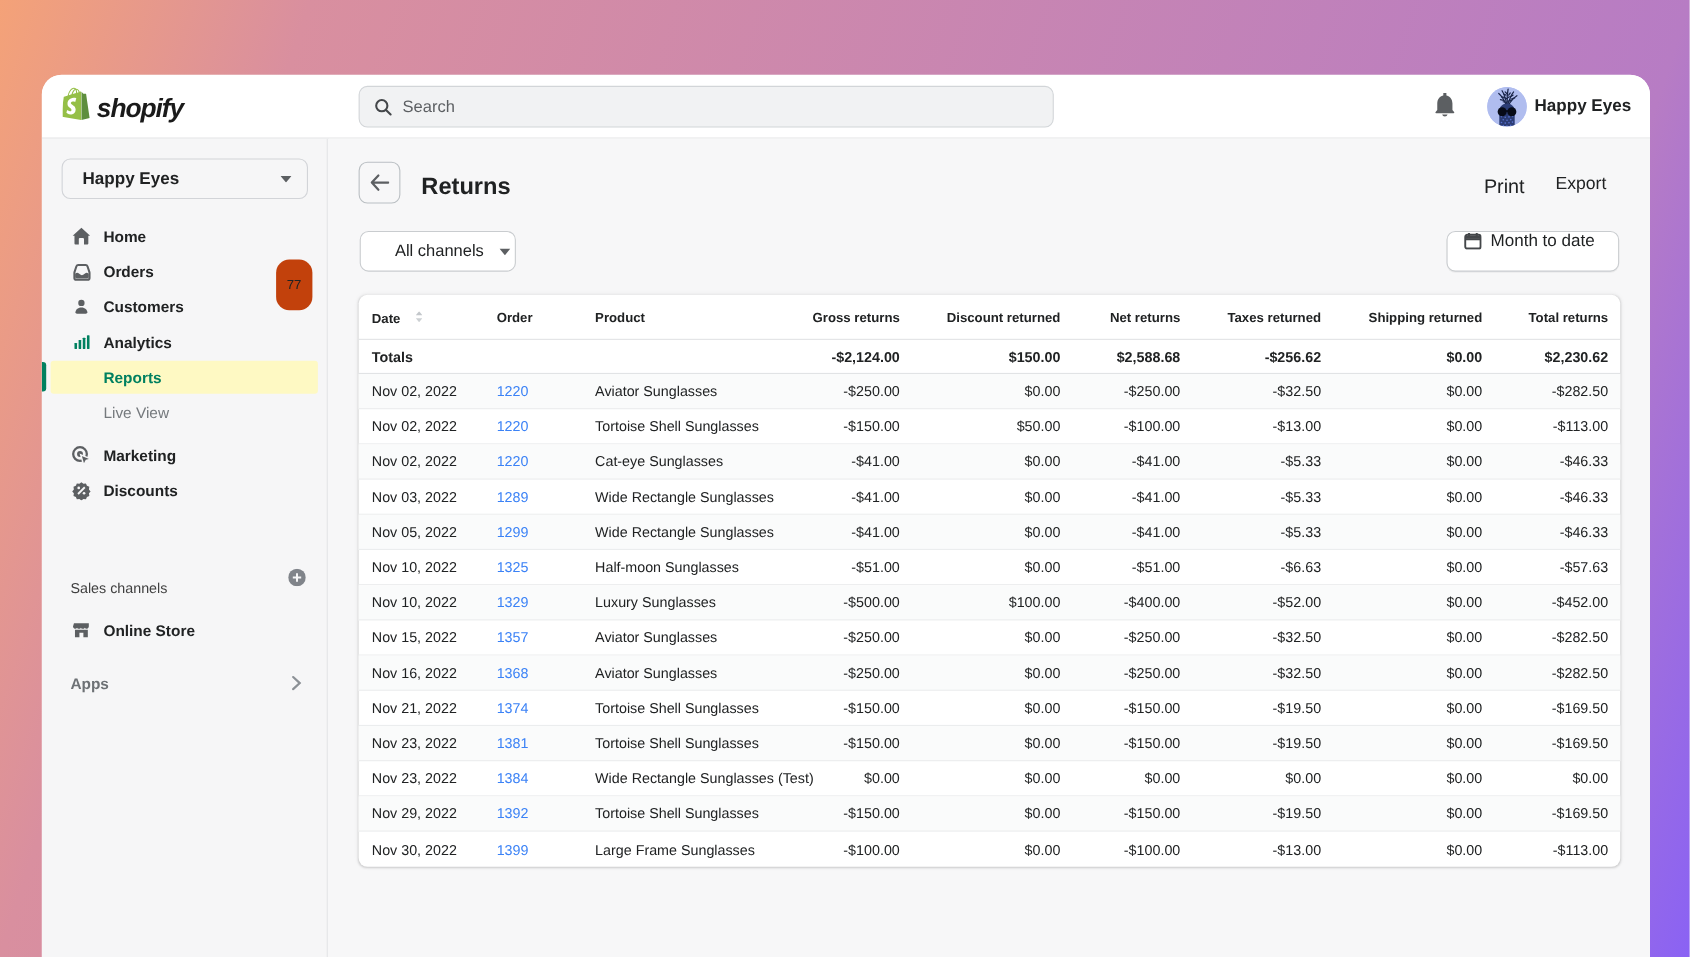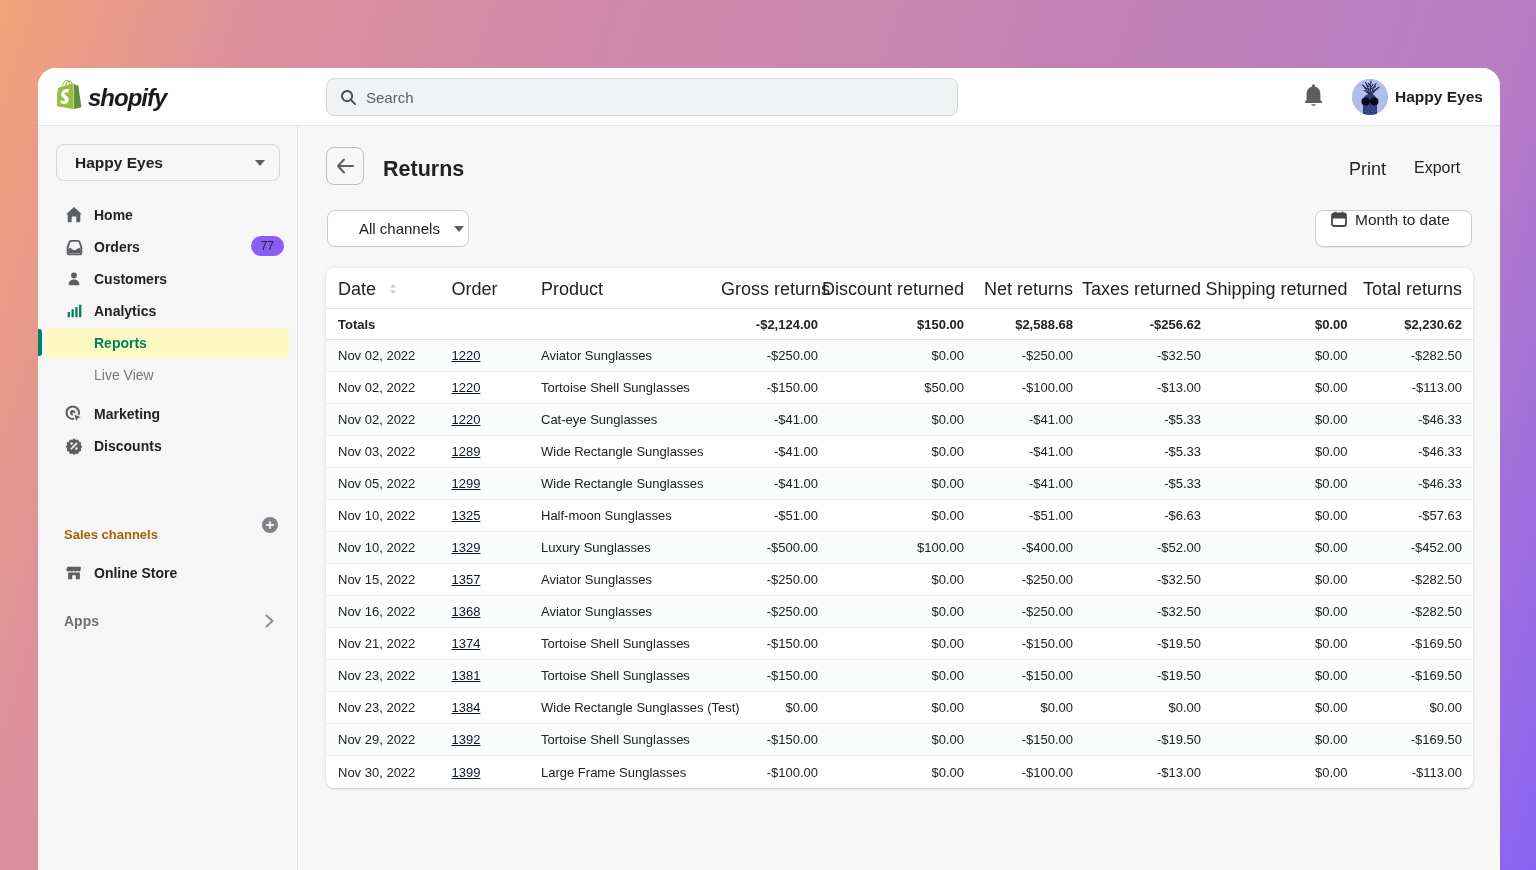--- a/index.html
+++ b/index.html
@@ -28,44 +28,44 @@
   .picker { position:absolute; left:18px; top:18px; width:224px; height:37px; background:#f6f6f7; border:1px solid #d2d4d8; border-radius:8px; display:flex; align-items:center; padding:0 14px 0 18px; }
   .picker b { font-size:15.5px; font-weight:700; flex:1; }
   .nav { position:absolute; left:0; top:73px; width:100%; }
   .nitem { height:32px; display:flex; align-items:center; padding-left:26px; font-size:14px; font-weight:700; color:#202223; position:relative; }
   .nitem .ic { width:20px; height:20px; margin-right:10px; display:flex; align-items:center; justify-content:center; }
   .nitem.sub { padding-left:56px; }
   .nitem.sel { margin:1px 8px; height:30px; padding-left:48px; border-radius:3px; }
   .nitem.sel { background:#fef9c3; color:#008060; }
   .nitem.sel::before { content:""; position:absolute; left:-8px; top:1px; width:4px; height:27px; background:#008060; border-radius:0 3px 3px 0; }
   .nitem.dim { color:#8c9196; }
-  .badge { position:absolute; right:13px; top:5px; background:#8b5cf6; border-radius:12px; font-size:12px; font-weight:400; color:#202223; padding:3px 10px; }
-  .shead { position:absolute; left:26px; top:401px; font-size:13px; font-weight:700; color:#a16207; }
+  .badge { position:absolute; right:13px; top:5px; background:#c2410c; border-radius:12px; font-size:12px; font-weight:400; color:#202223; padding:16px 10px; }
+  .shead { position:absolute; left:26px; top:401px; font-size:13px; font-weight:400; color:#404040; }
   .plus { position:absolute; left:224px; top:391px; }
   .apps { position:absolute; left:26px; top:487px; font-size:14px; font-weight:700; color:#6d7175; }
   .chev { position:absolute; left:227px; top:488px; }
   
   .main { position:absolute; left:261px; top:58px; width:1201px; height:744px; background:#f7f7f8; }
   .backbtn { position:absolute; left:27px; top:21px; width:38px; height:38px; border:1px solid #babfc3; border-radius:8px; display:flex; align-items:center; justify-content:center; background:transparent; }
   .h1 { position:absolute; left:84px; top:31px; font-size:21.5px; font-weight:700; }
   .print { position:absolute; left:1050px; top:33px; font-size:18px; }
   .export { position:absolute; left:1115px; top:33px; font-size:16px; }
   .allch { position:absolute; left:28px; top:84px; width:142px; height:37px; background:#fff; border:1px solid #c9cccf; border-radius:8px; display:flex; align-items:center; padding-left:31px; font-size:15px; font-weight:400; }
   .mtd { position:absolute; left:1016px; top:84px; width:157px; height:37px; background:#fff; border:1px solid #c9cccf; border-radius:8px; display:flex; align-items:flex-start; padding-left:15px; font-size:15.5px; font-weight:400; box-shadow:0 1px 0 rgba(0,0,0,0.05); }
   .mtd svg { margin-right:8px; }
   
   .card { position:absolute; left:27px; top:142px; width:1147px; background:#fff; border-radius:8px; box-shadow:0 0 5px rgba(23,24,24,.05), 0 1px 2px rgba(0,0,0,.15); font-size:13px; }
   .trow { display:grid; grid-template-columns:113.5px 89.5px 200px 77px 146px 109px 128px 146.5px 114.5px; padding:0 11px 0 12px; align-items:center; white-space:nowrap; }
-  .thead { height:40px; font-weight:400; font-size:18px; padding-top:2px; grid-template-columns:113.5px 89.5px 180px 97px 146px 109px 128px 146.5px 114.5px; }
+  .thead { height:40px; font-weight:700; font-size:12px; padding-top:2px; grid-template-columns:113.5px 89.5px 180px 97px 146px 109px 128px 146.5px 114.5px; }
   .totals { height:32px; font-weight:700; border-top:1px solid #e1e3e5; border-bottom:1px solid #e1e3e5; }
   .drow { height:32px; border-bottom:1px solid #ebedee; }
   .drow:nth-child(odd) { background:#fafbfb; }
   .drow:last-child { border-bottom:none; }
   .num { text-align:right; }
-  .lnk { color:#0f172a; text-decoration:underline; }
+  .lnk { color:#3b82f6; }
   .sorti { display:inline-block; vertical-align:1px; margin-left:14px; }
 </style>
 </head>
 <body>
 <div class="window">
   <div class="sidebar">
     <div class="picker">
         <b>Happy Eyes</b>
       <svg width="10" height="6" viewBox="0 0 10 6">
           <path d="M0 0 L10 0 L5 6 Z" fill="#5c5f62"></path>

